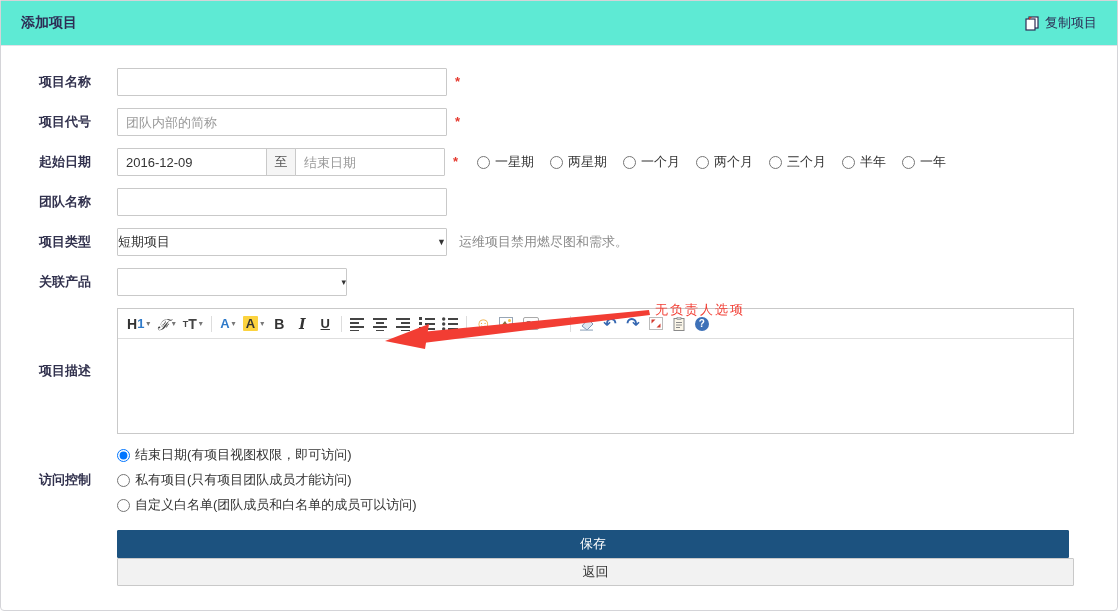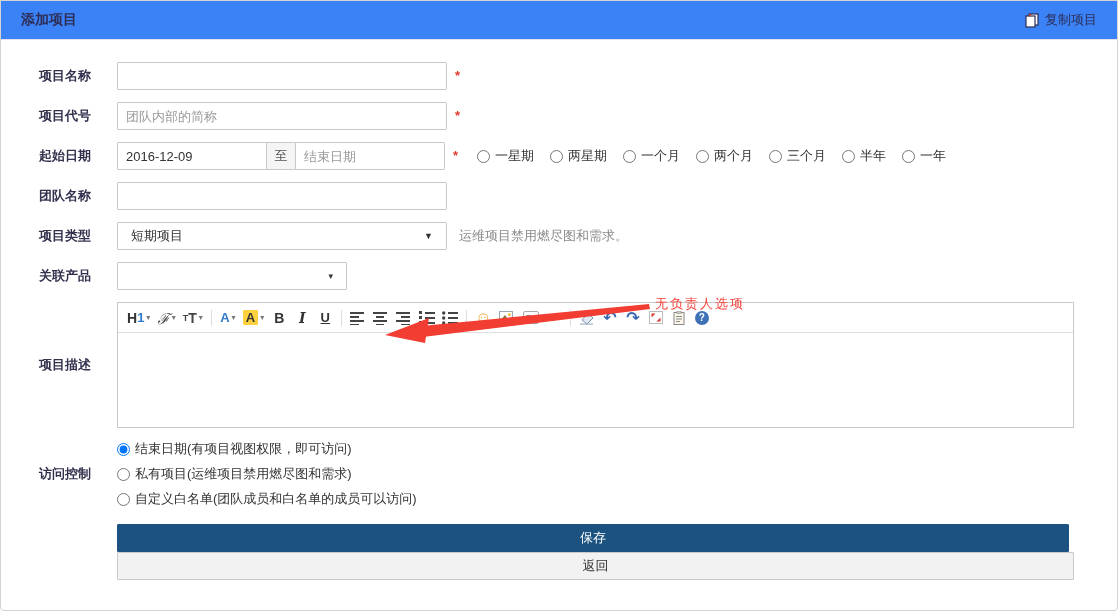--- a/index.html
+++ b/index.html
@@ -7,21 +7,21 @@
   body {
     width:1119px; height:612px; overflow:hidden;
     font-family:"Liberation Sans","DejaVu Sans",sans-serif;
     font-size:13px; color:#333; background:#fff;
   }
   .panel {
     position:absolute; left:0; top:0; width:1118px; height:611px;
     border:1px solid #d4d4d8; border-radius:0 0 4px 4px; background:#fff;
   }
   .panel-header {
-    height:39px; background:#3b82f6; border-bottom:1px solid #e2e2e8;
+    height:45px; background:#5eead4; border-bottom:1px solid #e2e2e8;
     display:flex; align-items:center; justify-content:space-between;
     padding:12px 20px; border-radius:0;
   }
   .panel-title { font-weight:bold; font-size:14px; color:#2d2d55; }
   .copy-link { display:flex; align-items:center; gap:5px; color:#2d2d55; font-size:13px; cursor:pointer; text-decoration:none; }
   .form { position:relative; padding:22px 0 0 22px; }
   .row { display:flex; align-items:center; margin-bottom:12px; }
   .row-label {
     flex:none; width:84px; margin-right:10px; text-align:center;
     font-weight:bold; color:#32324e; line-height:28px; white-space:nowrap;
@@ -40,21 +40,21 @@
   }
   .addon.to { width:30px; }
   .addon.day { width:34px; }
   .ml-minus { margin-left:-1px; }
   .required { color:#e5392e; font-weight:bold; margin-left:8px; width:10px; line-height:28px; }
   .radio-group { display:flex; align-items:center; margin-left:14px; }
   .radio-item { display:flex; align-items:center; margin-right:16px; color:#333; }
   input[type=radio] { margin:0 5px 0 0; }
   .fakeselect {
     height:28px; border:1px solid #c9c9c9; background:#fff; display:flex;
-    align-items:center; padding:0 13px; color:#333; cursor:pointer; border-radius:1px;
+    align-items:center; padding:0 0; color:#333; cursor:pointer; border-radius:1px;
   }
   .fakeselect .sel-value { flex:1; }
   .fakeselect .caret { font-size:9px; color:#333; margin-left:4px; }
   .w-select { width:330px; }
   .w-product { width:230px; }
   .note { color:#8a8a8a; margin-left:12px; line-height:28px; }
   
   .editor { width:957px; border:1px solid #c9c9c9; background:#fff; }
   .toolbar {
     height:30px; border-bottom:1px solid #dedede; display:flex; align-items:center;
@@ -344,21 +344,21 @@
 
     <div class="row" style="align-items:center;">
       <div class="row-label">访问控制</div>
       <div class="access-list">
         <label class="access-item">
           <input type="radio" name="acl" checked="" style="">
           <span>结束日期(有项目视图权限，即可访问)</span>
         </label>
         <label class="access-item">
           <input type="radio" name="acl" style="">
-          <span>私有项目(运维项目禁用燃尽图和需求)</span>
+          <span>私有项目(只有项目团队成员才能访问)</span>
         </label>
         <label class="access-item">
           <input type="radio" name="acl" style="">
           <span>自定义白名单(团队成员和白名单的成员可以访问)</span>
         </label>
       </div>
     </div>
 
     <div class="btn-row">
       <button class="btn btn-primary">保存</button>

